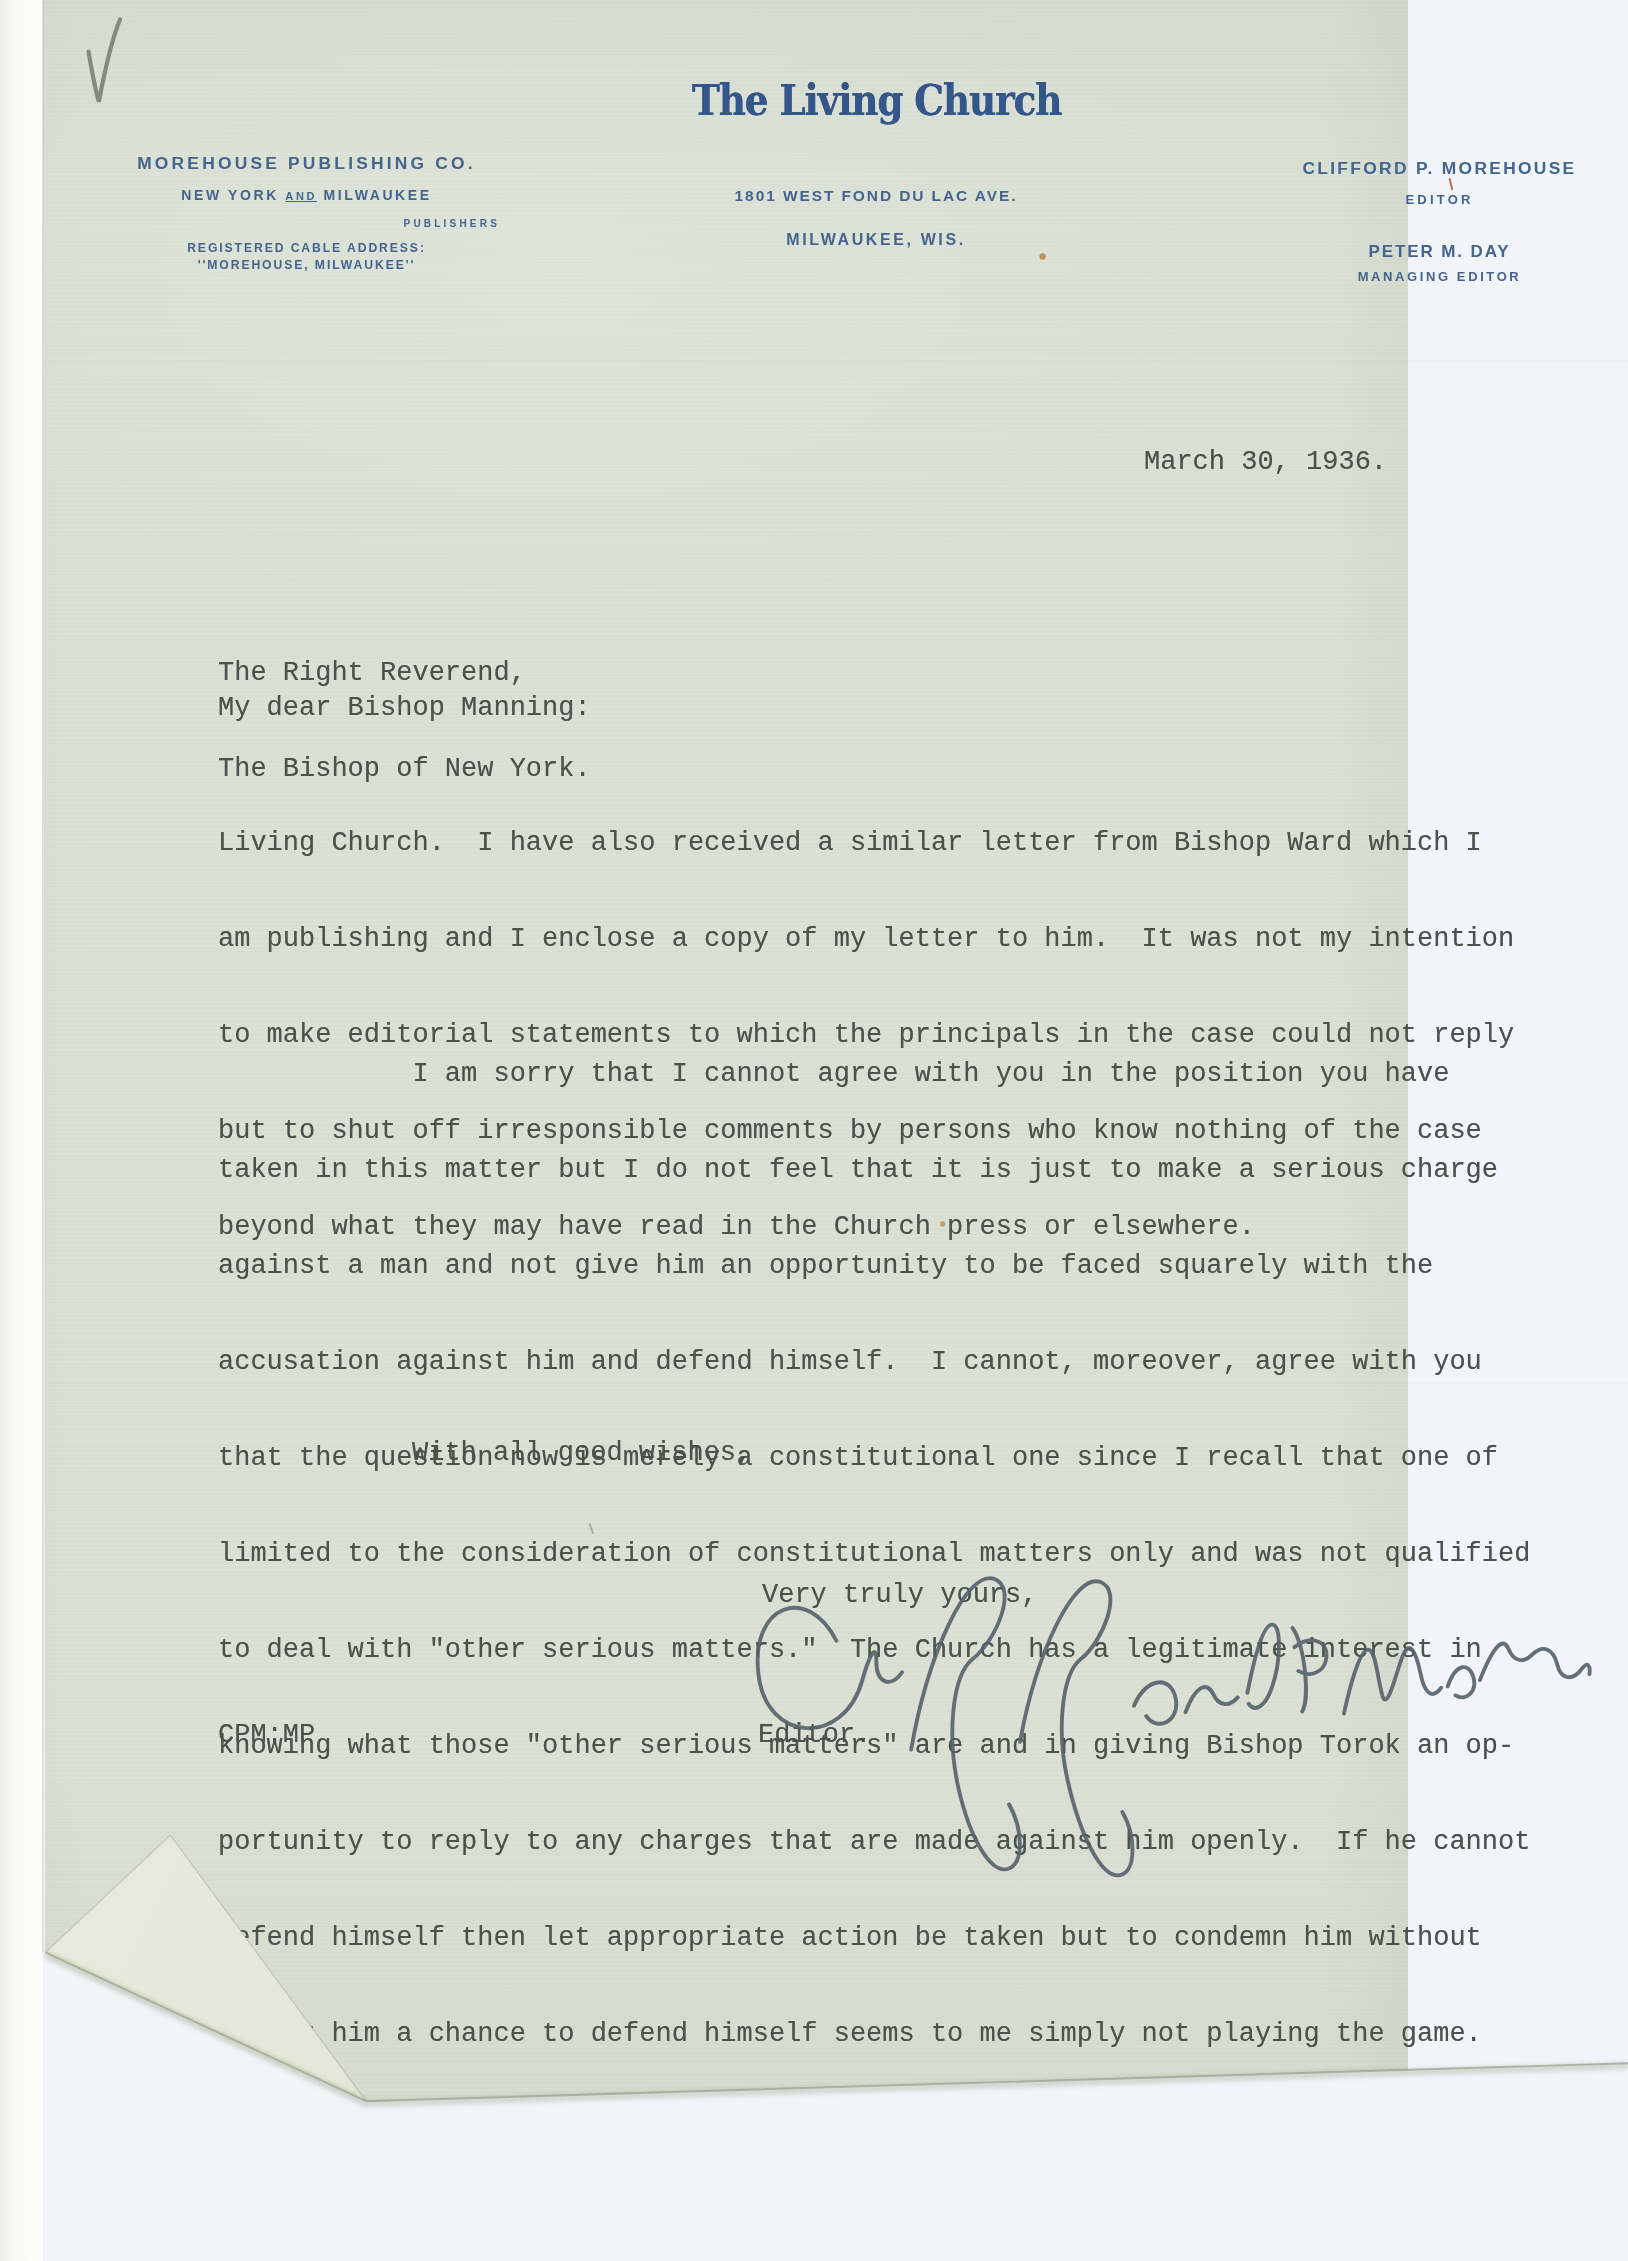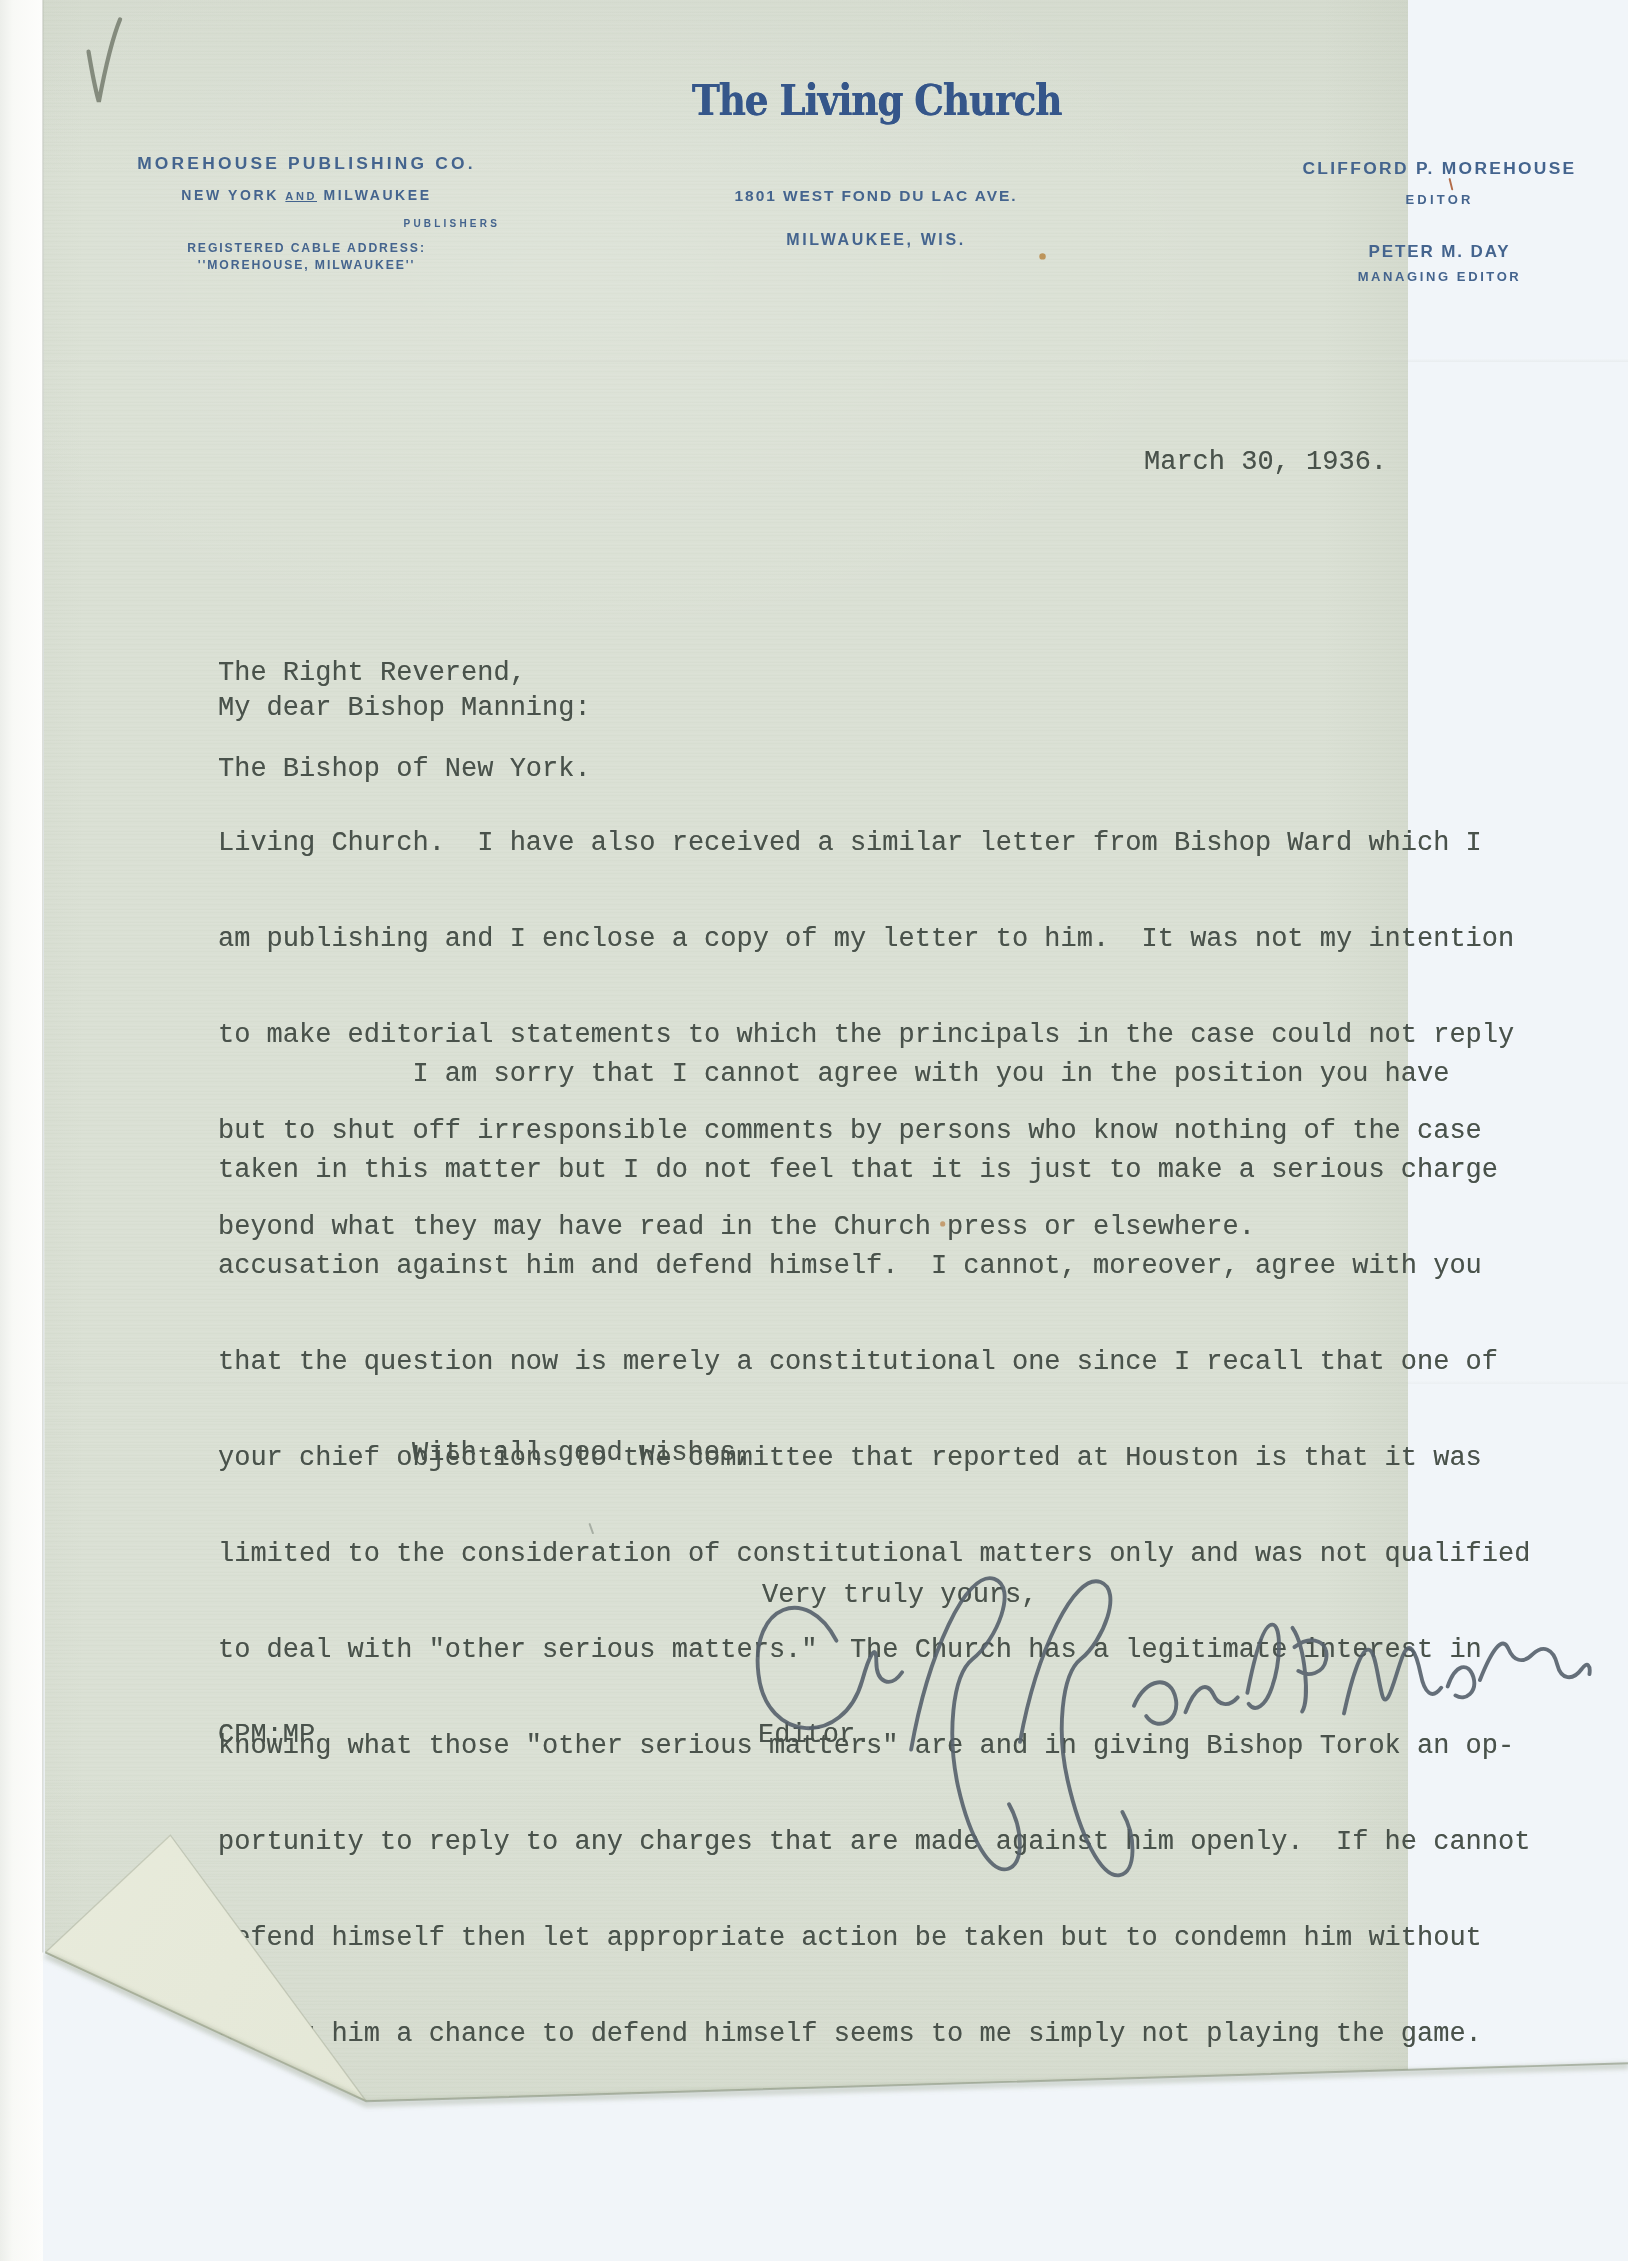--- a/index.html
+++ b/index.html
@@ -102,23 +102,23 @@
       <div class="tline">Living Church.  I have also received a similar letter from Bishop Ward which I</div>
       <div class="tline">am publishing and I enclose a copy of my letter to him.  It was not my intention</div>
       <div class="tline">to make editorial statements to which the principals in the case could not reply</div>
       <div class="tline">but to shut off irresponsible comments by persons who know nothing of the case</div>
       <div class="tline">beyond what they may have read in the Church press or elsewhere.</div>
     </div>
 
     <div class="typed" style="left:218px;top:994px;">
       <div class="tline">            I am sorry that I cannot agree with you in the position you have</div>
       <div class="tline">taken in this matter but I do not feel that it is just to make a serious charge</div>
+      <div class="tline">against a man and not give him an opportunity to be faced squarely with the</div>
       <div class="tline">accusation against him and defend himself.  I cannot, moreover, agree with you</div>
       <div class="tline">that the question now is merely a constitutional one since I recall that one of</div>
-      <div class="tline">your chief objections to the committee that reported at Houston is that it was</div>
       <div class="tline">limited to the consideration of constitutional matters only and was not qualified</div>
       <div class="tline">to deal with "other serious matters."  The Church has a legitimate interest in</div>
       <div class="tline">knowing what those "other serious matters" are and in giving Bishop Torok an op-</div>
       <div class="tline">portunity to reply to any charges that are made against him openly.  If he cannot</div>
       <div class="tline">defend himself then let appropriate action be taken but to condemn him without</div>
       <div class="tline">giving him a chance to defend himself seems to me simply not playing the game.</div>
     </div>
 
     <div class="typed" style="left:412px;top:1437px;">With all good wishes,</div>
     <div class="typed" style="left:762px;top:1534px;margin-top:45px;">Very truly yours,</div>

